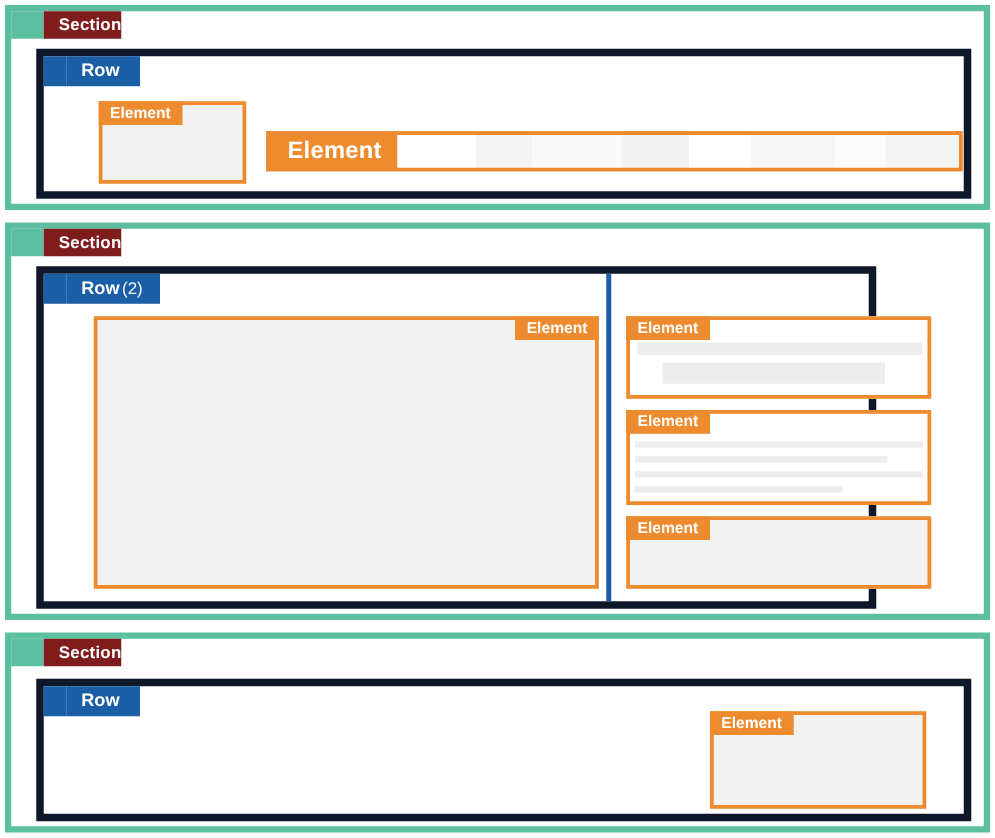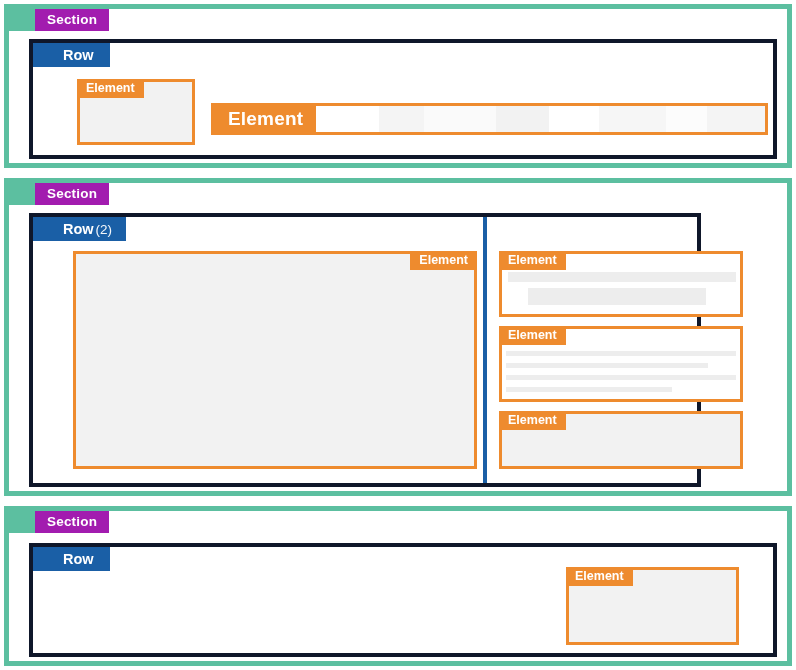--- a/index.html
+++ b/index.html
@@ -29,22 +29,22 @@
     box-sizing: border-box;
     border: 5px solid #5cbfa0;
     background: #ffffff;
   }
   .section-tab {
     position: absolute;
     top: 0;
     left: 26px;
     height: 22px;
     line-height: 22px;
-    padding: 0 12px 0 12px;
-    background: #a21caf;
+    padding: 0 0 0 12px;
+    background: #7f1d1d;
     color: #ffffff;
     font-size: 13.5px;
     font-weight: bold;
     letter-spacing: 0.2px;
     white-space: nowrap;
     z-index: 6;
   }
   .section-tab-fill {
     position: absolute;
     top: 0;
@@ -52,21 +52,21 @@
     width: 26px;
     height: 22px;
     background: #5cbfa0;
     z-index: 5;
   }
 
   
   .row {
     position: absolute;
     box-sizing: border-box;
-    border: 4px solid #0f172a;
+    border: 6px solid #0f172a;
     background: #ffffff;
   }
   .row-tab {
     position: absolute;
     top: 0;
     left: 18px;
     height: 24px;
     line-height: 24px;
     padding: 0 14px 0 12px;
     background: #1a5fa6;

